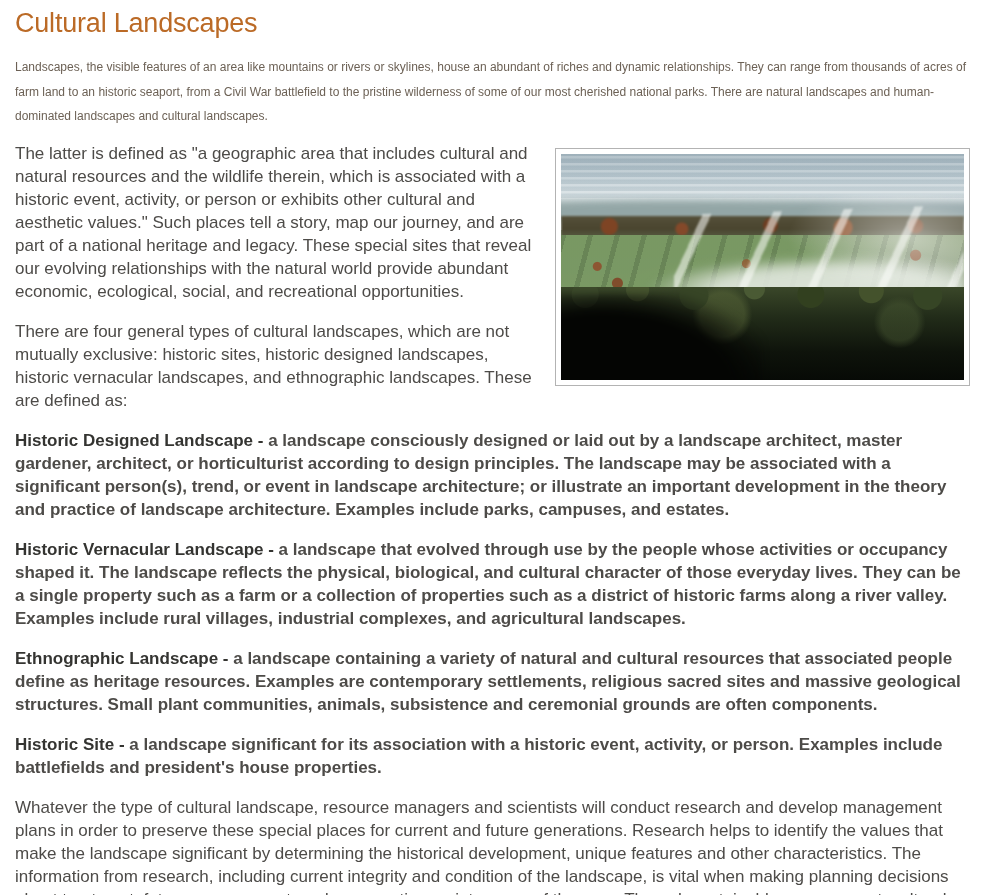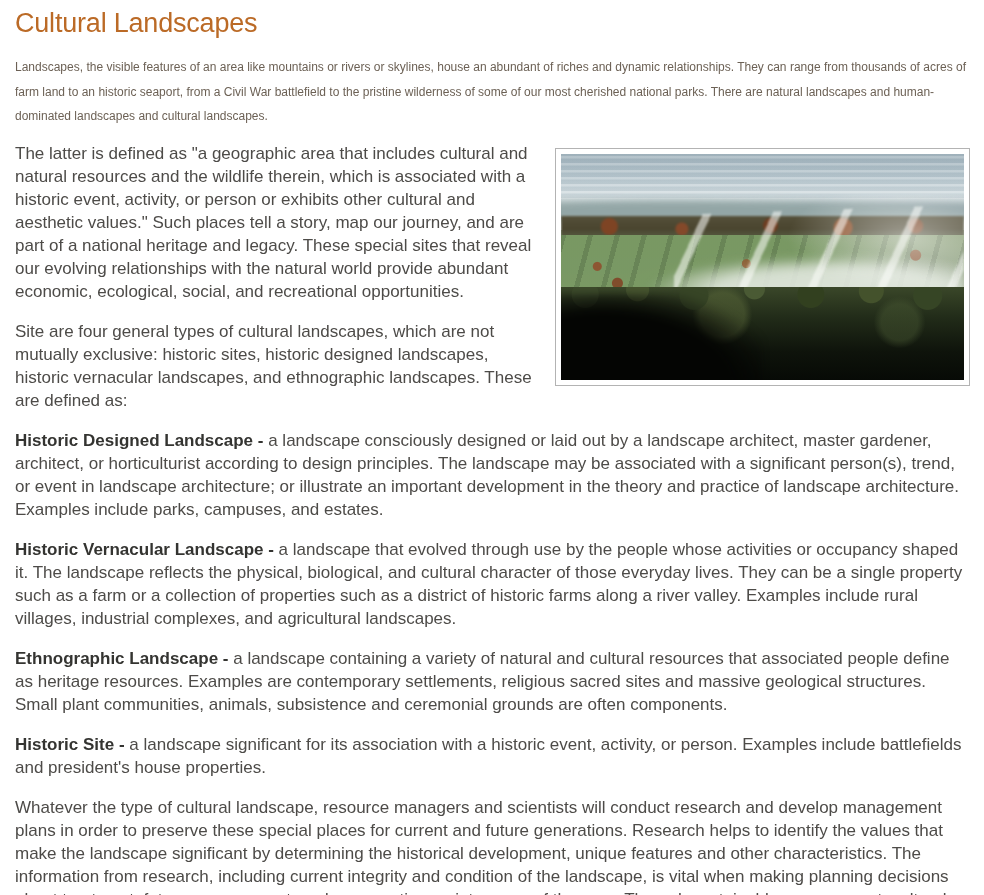--- a/index.html
+++ b/index.html
@@ -29,21 +29,21 @@
   }
 
   p.body-text {
     color:#4d4b48;
     font-size:17px;
     line-height:23px;
     margin-bottom:17px;
   }
   p.body-text strong { color:#343431; }
 
-  .definitions { clear:both; }
+  .definitions { clear:both;font-weight:bold; }
 
   
   figure.photo-frame {
     float:right;
     width:415px;
     margin:6px 0 14px 18px;
     background:#ffffff;
     border:1px solid #b3b3b3;
     padding:5px;
   }
@@ -133,21 +133,21 @@
       <div class="ph-autumn"></div>
       <div class="ph-rays"></div>
       <div class="ph-glow"></div>
       <div class="ph-forest"></div>
       <div class="ph-forest-dark"></div>
     </div>
   </figure>
 
   <p class="body-text">The latter is defined as "a geographic area that includes cultural and natural resources and the wildlife therein, which is associated with a historic event, activity, or person or exhibits other cultural and aesthetic values."  Such places tell a story, map our journey, and are part of a national heritage and legacy. These special sites that reveal our evolving relationships with the natural world provide abundant economic, ecological, social, and recreational opportunities.</p>
 
-  <p class="body-text">Site are four general types of cultural landscapes, which are not mutually exclusive: historic sites, historic designed landscapes, historic vernacular landscapes, and ethnographic landscapes. These are defined as:</p>
+  <p class="body-text">There are four general types of cultural landscapes, which are not mutually exclusive: historic sites, historic designed landscapes, historic vernacular landscapes, and ethnographic landscapes. These are defined as:</p>
 
   <section class="definitions">
     <p class="body-text"><strong>Historic Designed Landscape -</strong><span> a landscape consciously designed or laid out by a landscape architect, master gardener, architect, or horticulturist according to design principles. The landscape may be associated with a significant person(s), trend, or event in landscape architecture; or illustrate an important development in the theory and practice of landscape architecture. Examples include parks, campuses, and estates.</span></p>
 
     <p class="body-text"><strong>Historic Vernacular Landscape -</strong><span> a landscape that evolved through use by the people whose activities or occupancy shaped it. The landscape reflects the physical, biological, and cultural character of those everyday lives. They can be a single property such as a farm or a collection of properties such as a district of historic farms along a river valley. Examples include rural villages, industrial complexes, and agricultural landscapes.</span></p>
 
     <p class="body-text"><strong>Ethnographic Landscape -</strong><span> a landscape containing a variety of natural and cultural resources that associated people define as heritage resources. Examples are contemporary settlements, religious sacred sites and massive geological structures. Small plant communities, animals, subsistence and ceremonial grounds are often components.</span></p>
 
     <p class="body-text"><strong>Historic Site -</strong><span> a landscape significant for its association with a historic event, activity, or person. Examples include battlefields and president's house properties.</span></p>
   </section>

